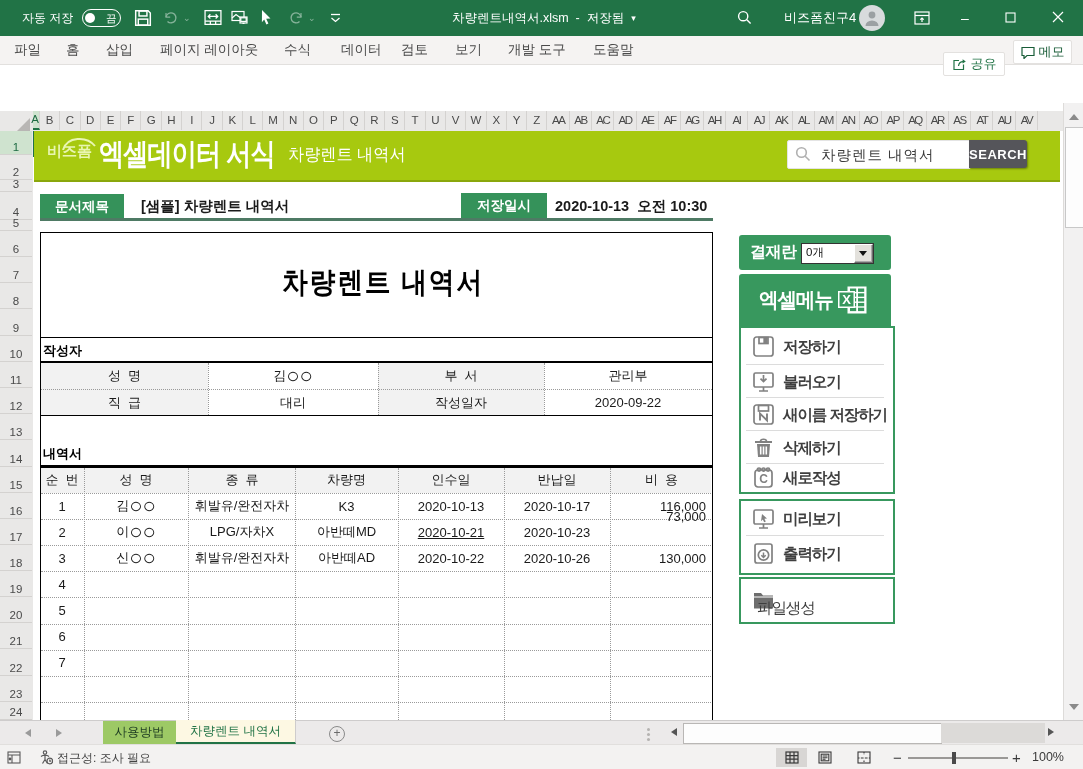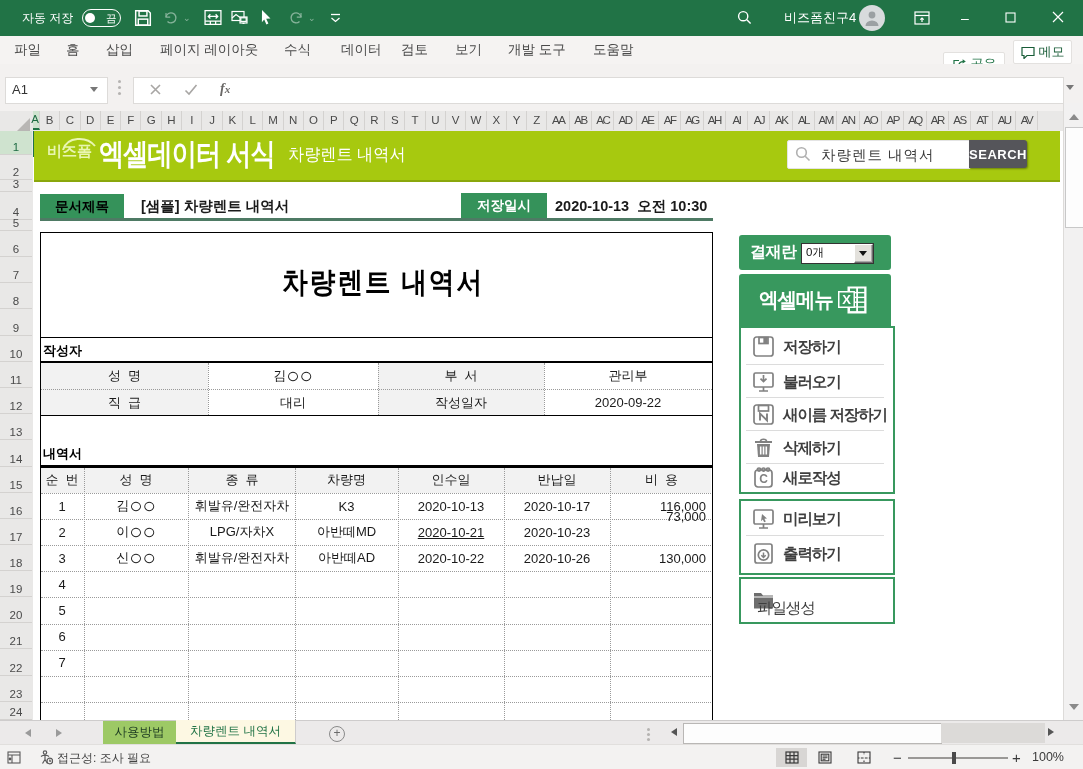--- a/index.html
+++ b/index.html
@@ -69,20 +69,21 @@
       </svg>
     <svg class="abs" style="left:288px;top:10px;opacity:.45" width="16" height="16" viewBox="0 0 16 16" fill="none" stroke="#fff" stroke-width="1.4">
         <path d="M13 7 a5 5 0 1 0 -1.5 4.5"></path>
         <path d="M13 3 v4.2 h-4.2" stroke-width="1.2"></path>
       </svg>
     <div class="tb" style="left:308px;font-size:9px;opacity:.45;">⌄</div>
     <svg class="abs" style="left:330px;top:13px;" width="11" height="10" viewBox="0 0 11 10" fill="none" stroke="#fff" stroke-width="1.3">
         <path d="M1 1.5 h9"></path>
         <path d="M1.5 5 L5.5 8.5 L9.5 5"></path>
       </svg>
+    <div class="tb" style="left:452px;font-size:12.5px;">차량렌트내역서.xlsm&nbsp;&nbsp;-&nbsp;&nbsp;저장됨&nbsp;&nbsp;<span style="font-size:9px;">▾</span></div>
     <svg class="abs" style="left:737px;top:10px;" width="15" height="15" viewBox="0 0 15 15" fill="none" stroke="#fff" stroke-width="1.4">
         <circle cx="6.2" cy="6.2" r="4.6"></circle>
         <path d="M9.8 9.8 L13.6 13.6"></path>
       </svg>
     <div class="tb" style="left:784px;font-size:13px;">비즈폼친구4</div>
     <div class="abs" style="left:859px;top:5px;width:26px;height:26px;border-radius:50%;background:#d8dbdd;"></div>
     <svg class="abs" style="left:864px;top:9px;" width="16" height="18" viewBox="0 0 16 18">
         <circle cx="8" cy="6" r="3.4" fill="#9ba0a3"></circle>
         <path d="M1.5 17 a6.5 5.5 0 0 1 13 0 z" fill="#9ba0a3"></path>
       </svg>
@@ -113,36 +114,20 @@
     <div class="abs" style="left:943px;top:4px;width:60px;height:22px;border:1px solid #e3e1df;background:#fff;border-radius:2px;display:flex;align-items:center;justify-content:center;color:#217346;font-size:13px;margin-top:12px;">
       <svg width="15" height="14" viewBox="0 0 15 14" fill="none" stroke="#217346" stroke-width="1.2" style="margin-right:4px;">
           <path d="M7 3.5 H2 v9 h9.5 v-5"></path>
           <path d="M6.5 9 C6.8 6 9.2 4.6 11.3 4.6"></path>
           <path d="M10.6 2.2 l3.2 2.2 -3.2 2.2 z" fill="#217346" stroke="none"></path>
         </svg>공유</div>
     <div class="abs" style="left:1013px;top:4px;width:57px;height:22px;border:1px solid #e3e1df;background:#fff;border-radius:2px;display:flex;align-items:center;justify-content:center;color:#185c37;font-size:13px;">
       <svg width="14" height="13" viewBox="0 0 14 13" fill="none" stroke="#185c37" stroke-width="1.2" style="margin-right:4px;">
           <path d="M1 1.5 h12 v8 h-7 l-3 3 v-3 h-2 z"></path>
         </svg>메모</div>
-  </div>
-  <div class="abs" id="fxbar">
-    <div class="abs" style="left:5px;top:13px;width:101px;height:25px;background:#fff;border:1px solid #dddbd9;">
-      <div class="abs" style="left:6px;top:4px;font-size:13px;color:#333;">A1</div>
-      <div class="abs" style="left:84px;top:9px;width:0;height:0;border-left:4px solid transparent;border-right:4px solid transparent;border-top:5px solid #777;"></div>
-    </div>
-    <div class="abs" style="left:118px;top:16px;width:3px;height:3px;background:#b5b3b1;border-radius:50%;box-shadow:0 6px 0 #b5b3b1,0 12px 0 #b5b3b1;"></div>
-    <div class="abs" style="left:133px;top:13px;width:929px;height:25px;background:#fff;border:1px solid #dddbd9;"></div>
-    <svg class="abs" style="left:149px;top:19px;" width="13" height="13" viewBox="0 0 13 13" stroke="#a8a6a4" stroke-width="1.6">
-        <path d="M2 2 L11 11 M11 2 L2 11"></path>
-      </svg>
-    <svg class="abs" style="left:184px;top:19px;" width="14" height="13" viewBox="0 0 14 13" fill="none" stroke="#a8a6a4" stroke-width="1.6">
-        <path d="M1.5 7.5 L5 11 L12.5 2"></path>
-      </svg>
-    <div class="abs" style="left:220px;top:17px;font-size:14px;font-style:italic;font-weight:bold;color:#6a6866;font-family:'Liberation Serif',serif;">f<span style="font-size:11px;">x</span></div>
-    <div class="abs" style="left:1066px;top:21px;width:0;height:0;border-left:4.5px solid transparent;border-right:4.5px solid transparent;border-top:5px solid #777;"></div>
   </div>
   <div class="abs" id="colheads">
     <div class="abs" style="left:17px;top:7px;width:0;height:0;border-left:13px solid transparent;border-bottom:13px solid #b8b6b4;"></div>
     <div class="ch" style="left:33px;width:6px;background:#cfe3cf;color:#1e6b43;border-right:1px solid #d4d2d0;border-bottom:2px solid #217346;height:17px;line-height:17px;overflow:visible;"><span style="margin-left:-2px;">A</span></div>
     <div class="ch" style="left:40.0px;width:19.3px;">B</div>
     <div class="ch" style="left:60.3px;width:19.3px;">C</div>
     <div class="ch" style="left:80.6px;width:19.3px;">D</div>
     <div class="ch" style="left:100.9px;width:19.3px;">E</div>
     <div class="ch" style="left:121.2px;width:19.3px;">F</div>
     <div class="ch" style="left:141.5px;width:19.3px;">G</div>
@@ -224,21 +209,21 @@
       </svg>
     <div class="abs" style="left:66px;top:3px;font-size:29px;font-weight:bold;color:#fff;letter-spacing:-1px;transform:scale(0.865,1.03);transform-origin:left top;white-space:nowrap;">엑셀데이터 서식</div>
     <div class="abs" style="left:255px;top:12px;font-size:17px;color:#fff;letter-spacing:0px;transform:scaleX(0.95);transform-origin:left top;white-space:nowrap;">차량렌트 내역서</div>
     <div class="abs" style="left:754px;top:9px;width:182px;height:27px;background:#fff;border:1px solid #e4e4e4;border-radius:2px;"></div>
     <svg class="abs" style="left:762px;top:15px;" width="16" height="16" viewBox="0 0 16 16" fill="none" stroke="#b0b0b0" stroke-width="1.6">
         <circle cx="6.5" cy="6.5" r="4.8"></circle>
         <path d="M10.2 10.2 L14.5 14.5"></path>
       </svg>
     <div class="abs" style="left:788px;top:15px;font-size:14.5px;color:#3c3c3c;letter-spacing:1px;">차량렌트 내역서</div>
     <div class="abs" style="left:936px;top:9px;width:58px;height:28px;background:#55555a;border-radius:0 3px 3px 0;color:#fff;font-weight:bold;font-size:13px;display:flex;align-items:center;justify-content:center;letter-spacing:0.5px;box-shadow:1px 1px 2px rgba(0,0,0,.35);">SEARCH</div>
-    <div class="abs" style="left:7px;top:63px;width:84px;height:25px;background:#35925a;color:#000000;font-weight:bold;font-size:13.5px;display:flex;align-items:center;justify-content:center;">문서제목</div>
+    <div class="abs" style="left:7px;top:63px;width:84px;height:25px;background:#35925a;color:#ffffff;font-weight:bold;font-size:13.5px;display:flex;align-items:center;justify-content:center;">문서제목</div>
     <div class="abs" style="left:108px;top:63px;height:25px;display:flex;align-items:center;font-size:14.5px;font-weight:bold;color:#1a1a1a;">[샘플] 차량렌트 내역서</div>
     <div class="abs" style="left:428px;top:62px;width:86px;height:26px;background:#35925a;color:#fff;font-weight:bold;font-size:13.5px;display:flex;align-items:center;justify-content:center;">저장일시</div>
     <div class="abs" style="left:522px;top:62px;height:26px;display:flex;align-items:center;font-size:14.5px;font-weight:bold;color:#1a1a1a;">2020-10-13&nbsp;&nbsp;오전 10:30</div>
     <div class="abs" style="left:7px;top:87px;width:673px;height:2.5px;background:#4e7a64;"></div>
     <div class="abs" style="left:7px;top:101px;width:671px;height:488px;border:1.5px solid #000;border-bottom:none;background:#fff;"></div>
     <div class="abs cell" style="left:14px;top:124px;width:672px;height:56px;font-size:29px;font-weight:bold;letter-spacing:2px;color:#000;transform:scaleX(0.89);">차량렌트 내역서</div>
     <div class="abs" style="left:7px;top:206px;width:672px;height:1px;background:#000;"></div>
     <div class="abs" style="left:10px;top:207px;height:25px;display:flex;align-items:center;font-size:13px;font-weight:bold;color:#000;">작성자</div>
     <div class="abs" style="left:8px;top:231.5px;width:167px;height:52.5px;background:#f2f2f2;"></div>
     <div class="abs" style="left:345px;top:231.5px;width:166px;height:52.5px;background:#f2f2f2;"></div>

